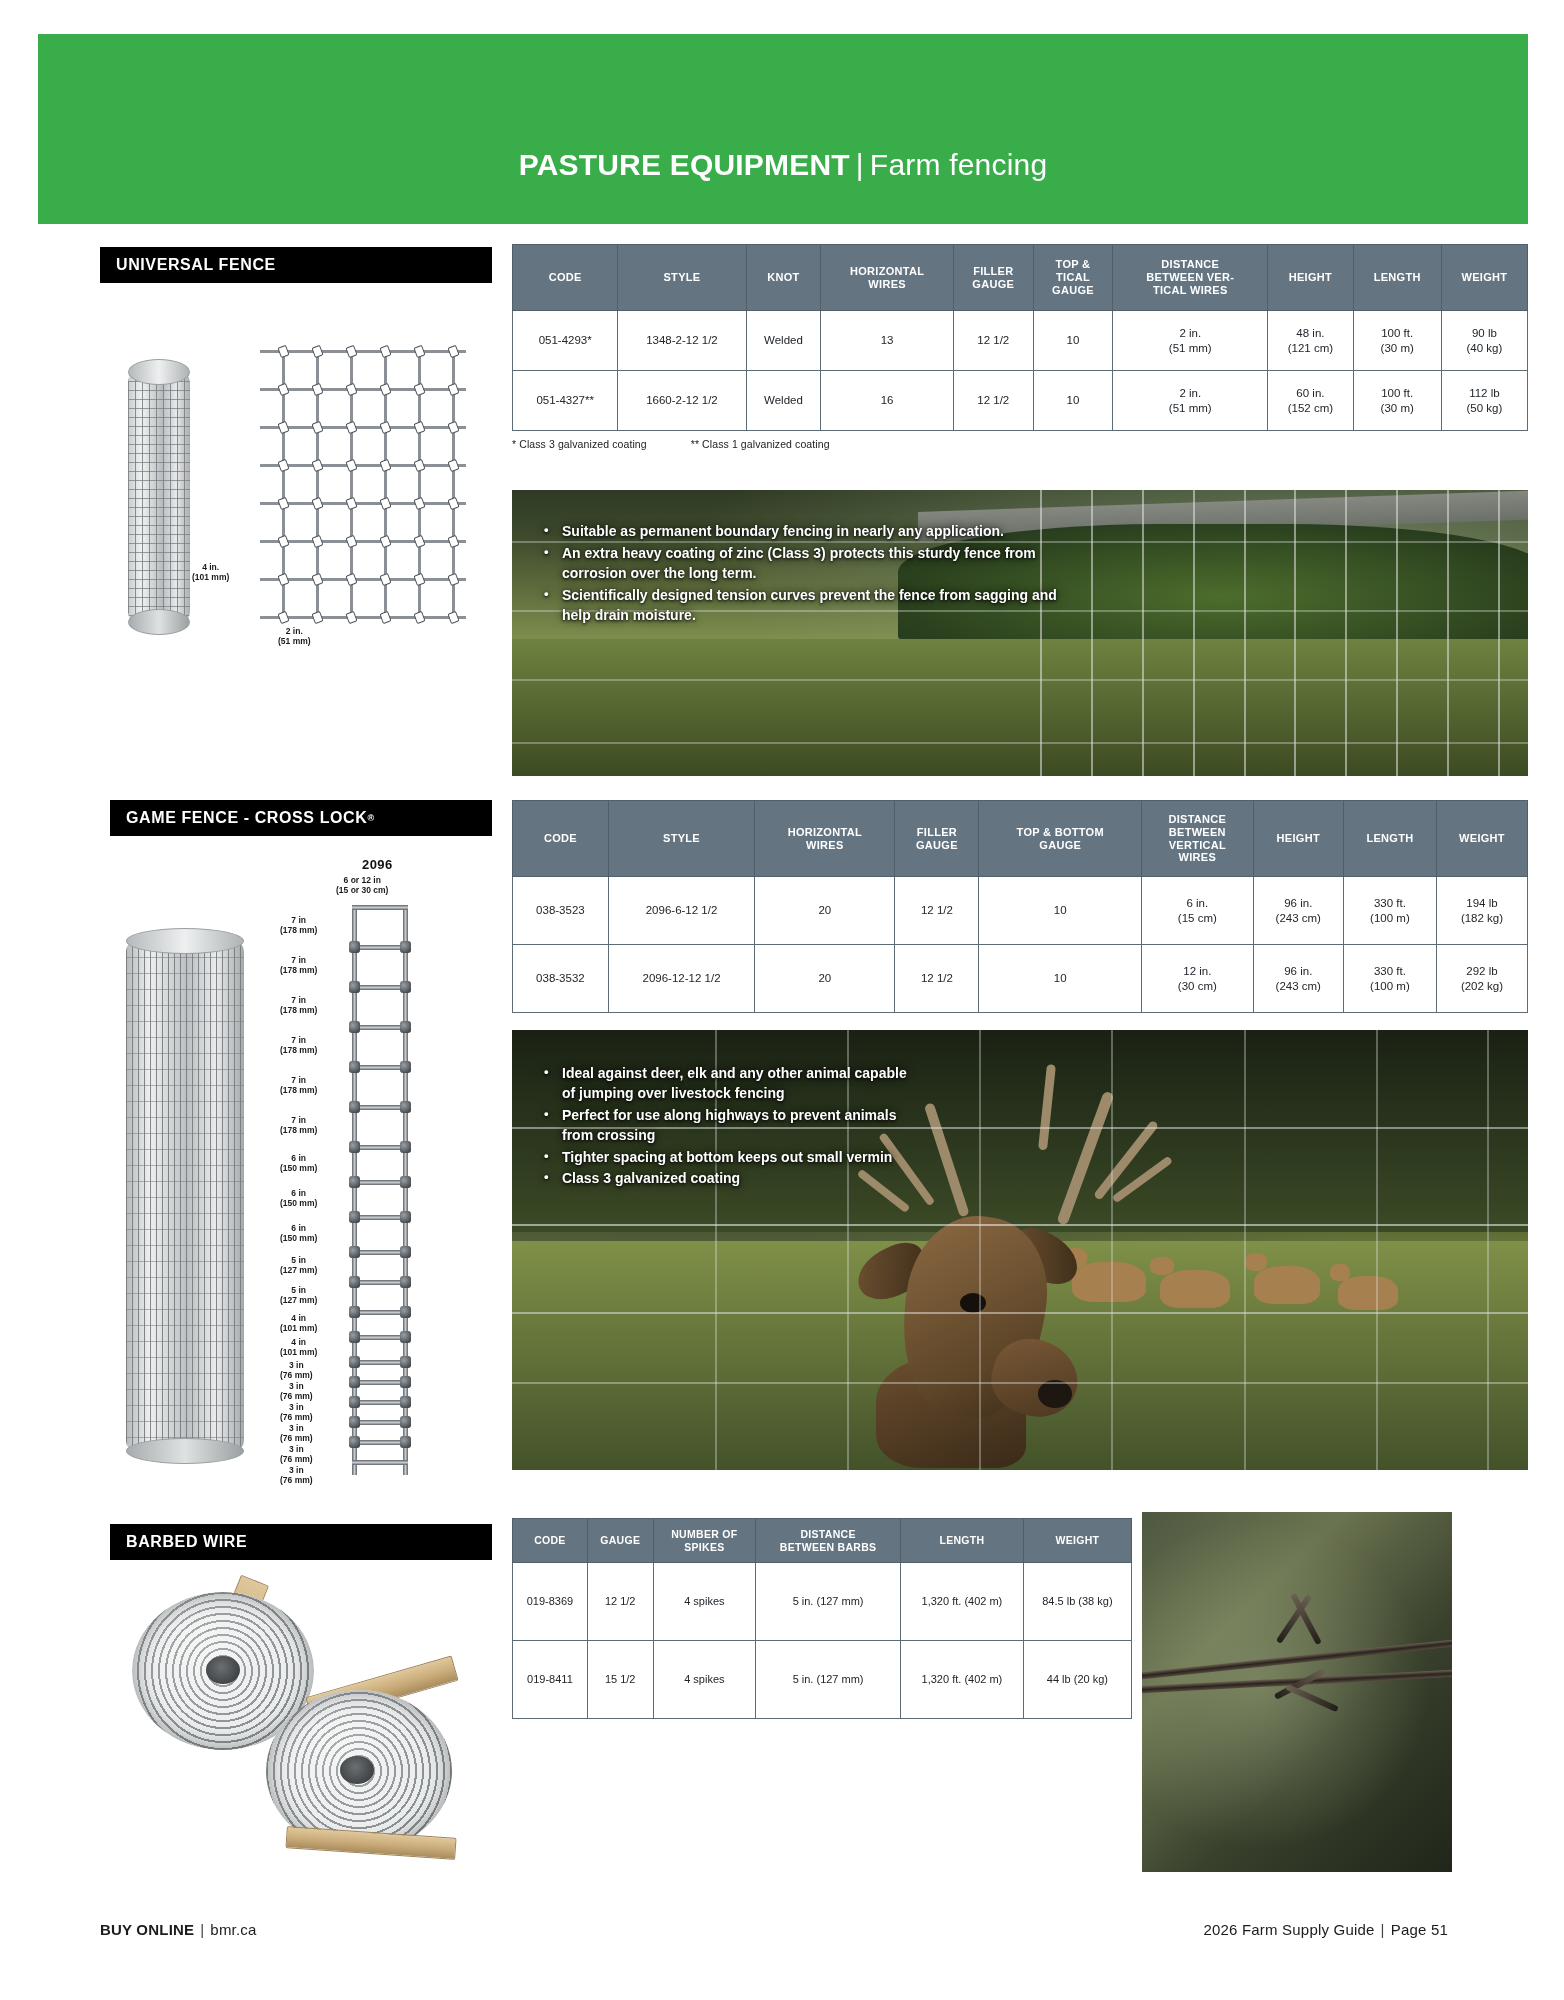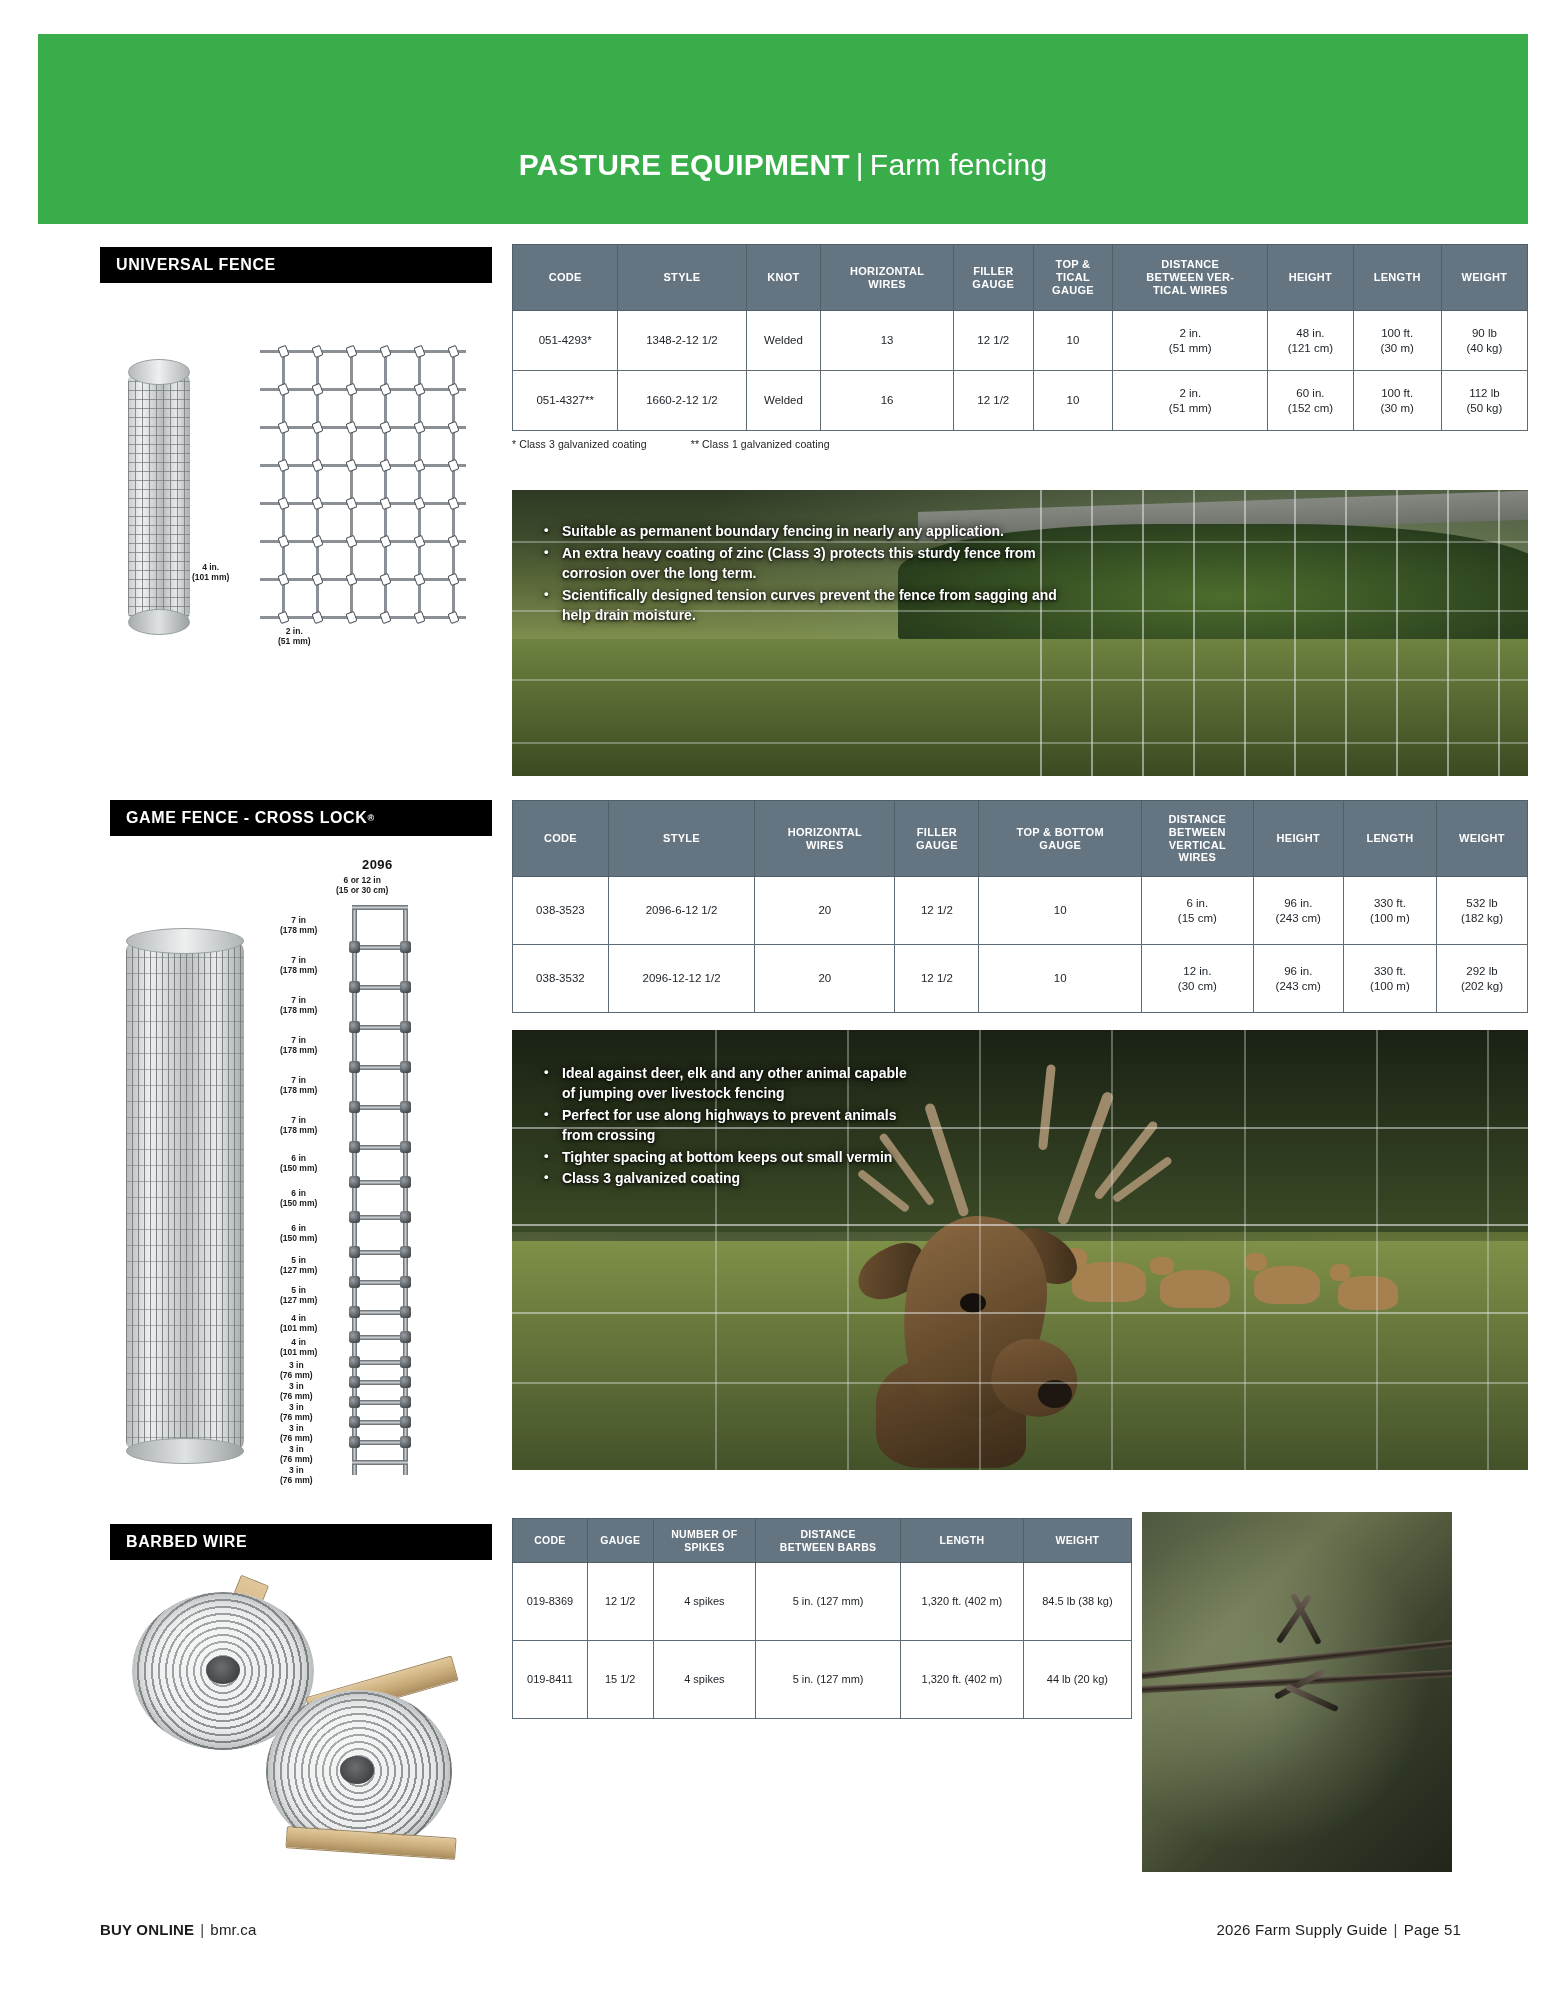--- a/index.html
+++ b/index.html
@@ -283,21 +283,21 @@
   }
 
   
   .footer{
     position:absolute; bottom:62px; font-size:15px; color:#1c1c1c;
     letter-spacing:.2px;
   }
   #footer-left{ left:100px; }
   #footer-left .b{ font-weight:bold; }
   #footer-left .pipe{ padding:0 6px; color:#444; }
-  #footer-right{ right:103px;text-align:center; }
+  #footer-right{ right:116px;text-align:center; }
   #footer-right .pipe{ padding:0 6px; color:#444; }
 </style>
 </head>
 <body>
 
 <div class="banner">
   <div class="banner-title">
     <span class="bold">PASTURE EQUIPMENT</span><span class="sep">|</span><span class="light">Farm fencing</span>
   </div>
 </div>
@@ -641,21 +641,21 @@
   <tbody>
     <tr>
       <td>038-3523</td>
       <td>2096-6-12 1/2</td>
       <td>20</td>
       <td>12 1/2</td>
       <td>10</td>
       <td><span>6 in.</span><br><span>(15 cm)</span></td>
       <td><span>96 in.</span><br><span>(243 cm)</span></td>
       <td><span>330 ft.</span><br><span>(100 m)</span></td>
-      <td><span>532 lb</span><br><span>(182 kg)</span></td>
+      <td><span>194 lb</span><br><span>(182 kg)</span></td>
     </tr>
     <tr>
       <td>038-3532</td>
       <td>2096-12-12 1/2</td>
       <td>20</td>
       <td>12 1/2</td>
       <td>10</td>
       <td><span>12 in.</span><br><span>(30 cm)</span></td>
       <td><span>96 in.</span><br><span>(243 cm)</span></td>
       <td><span>330 ft.</span><br><span>(100 m)</span></td>

